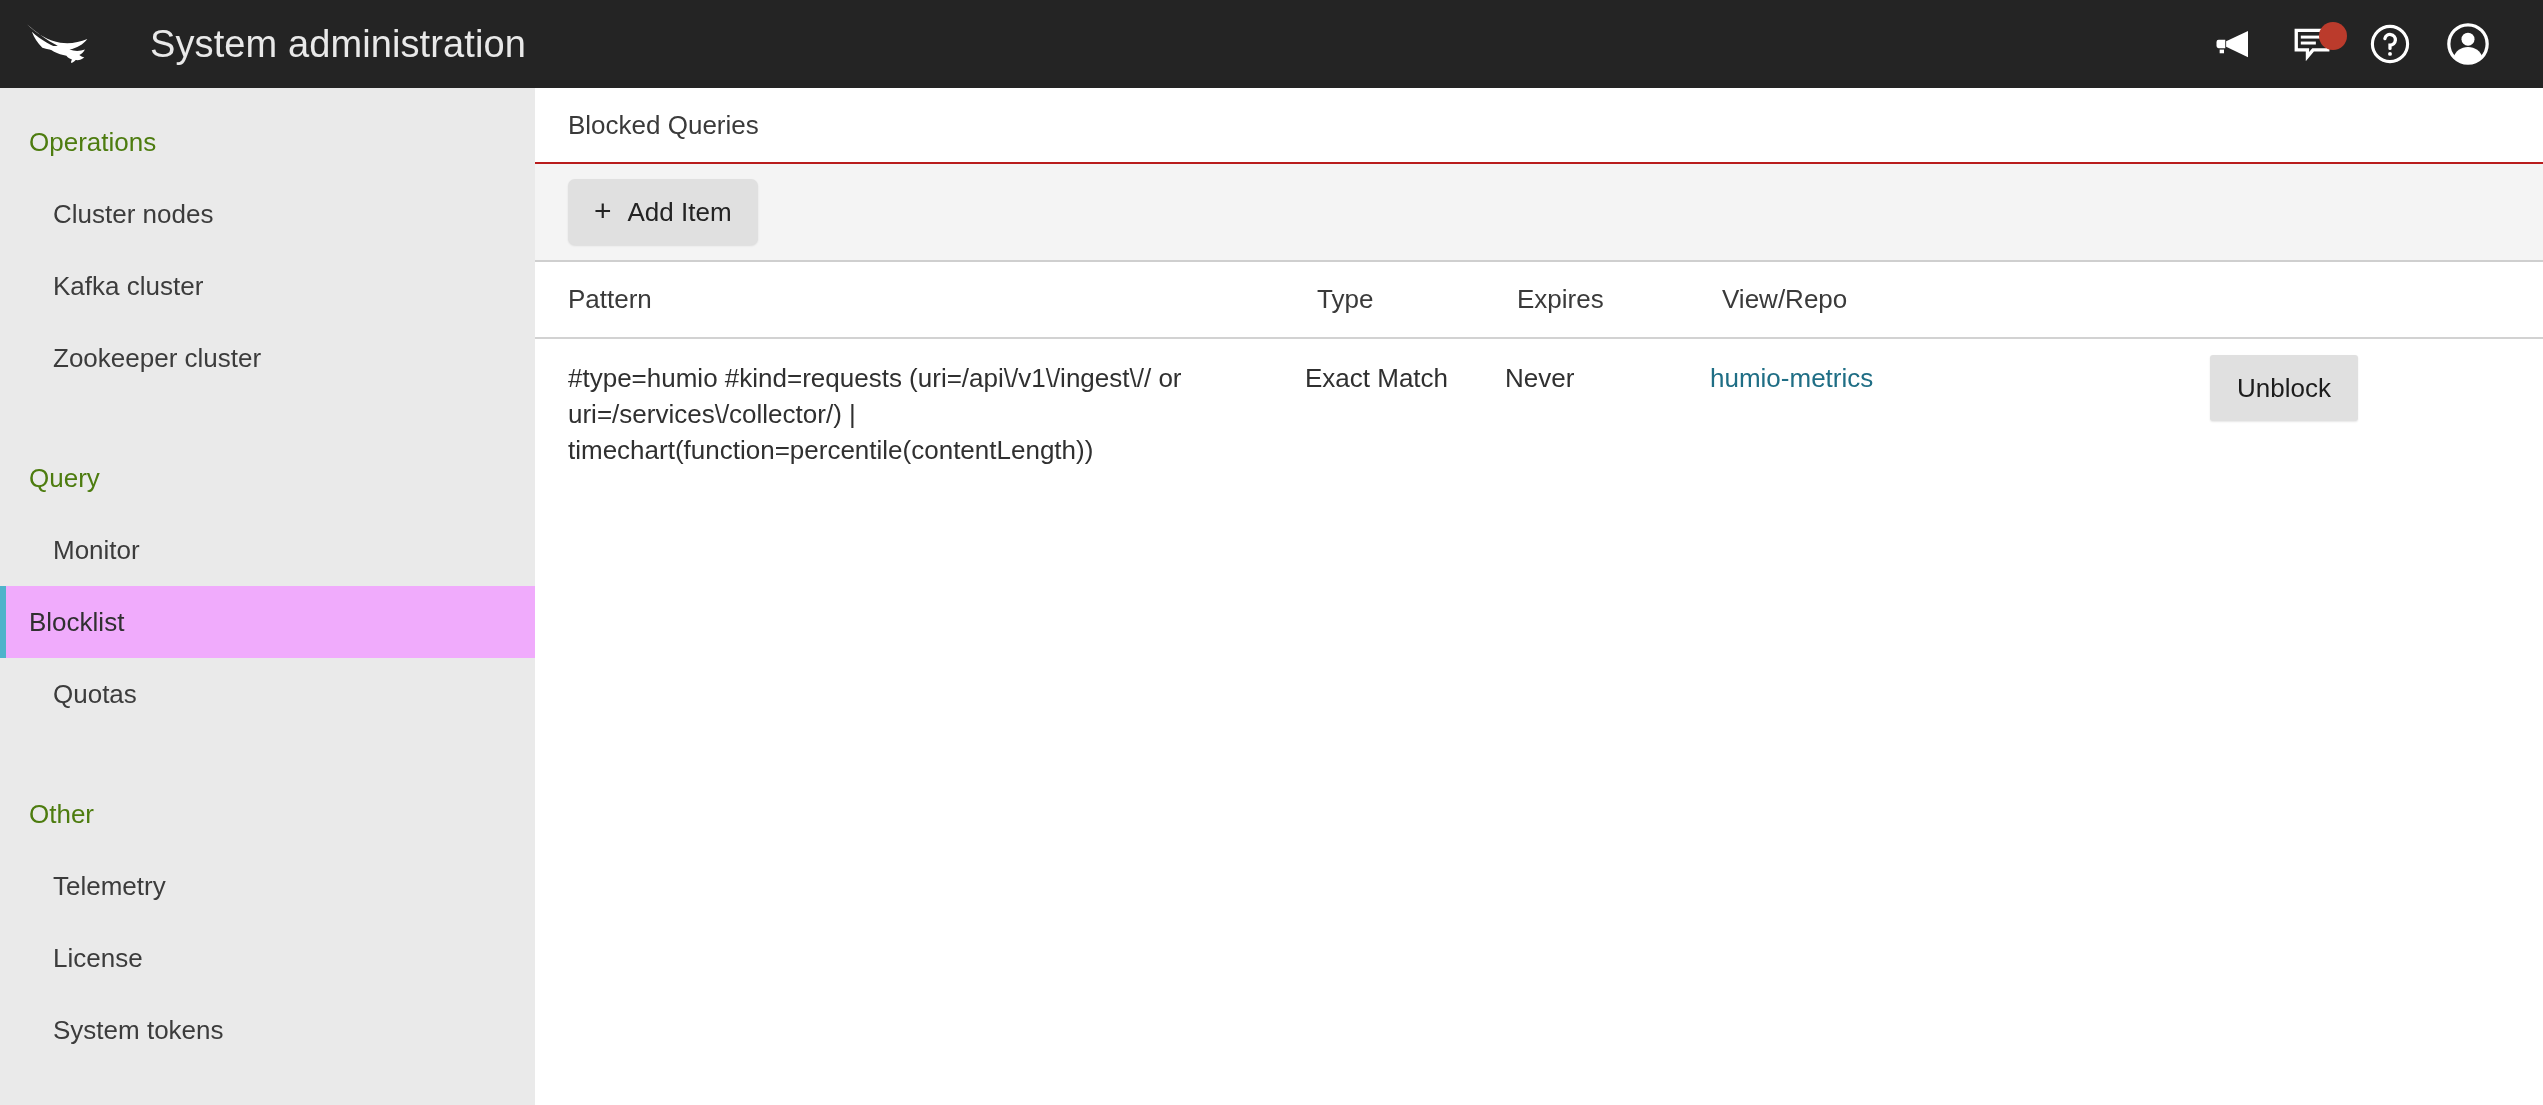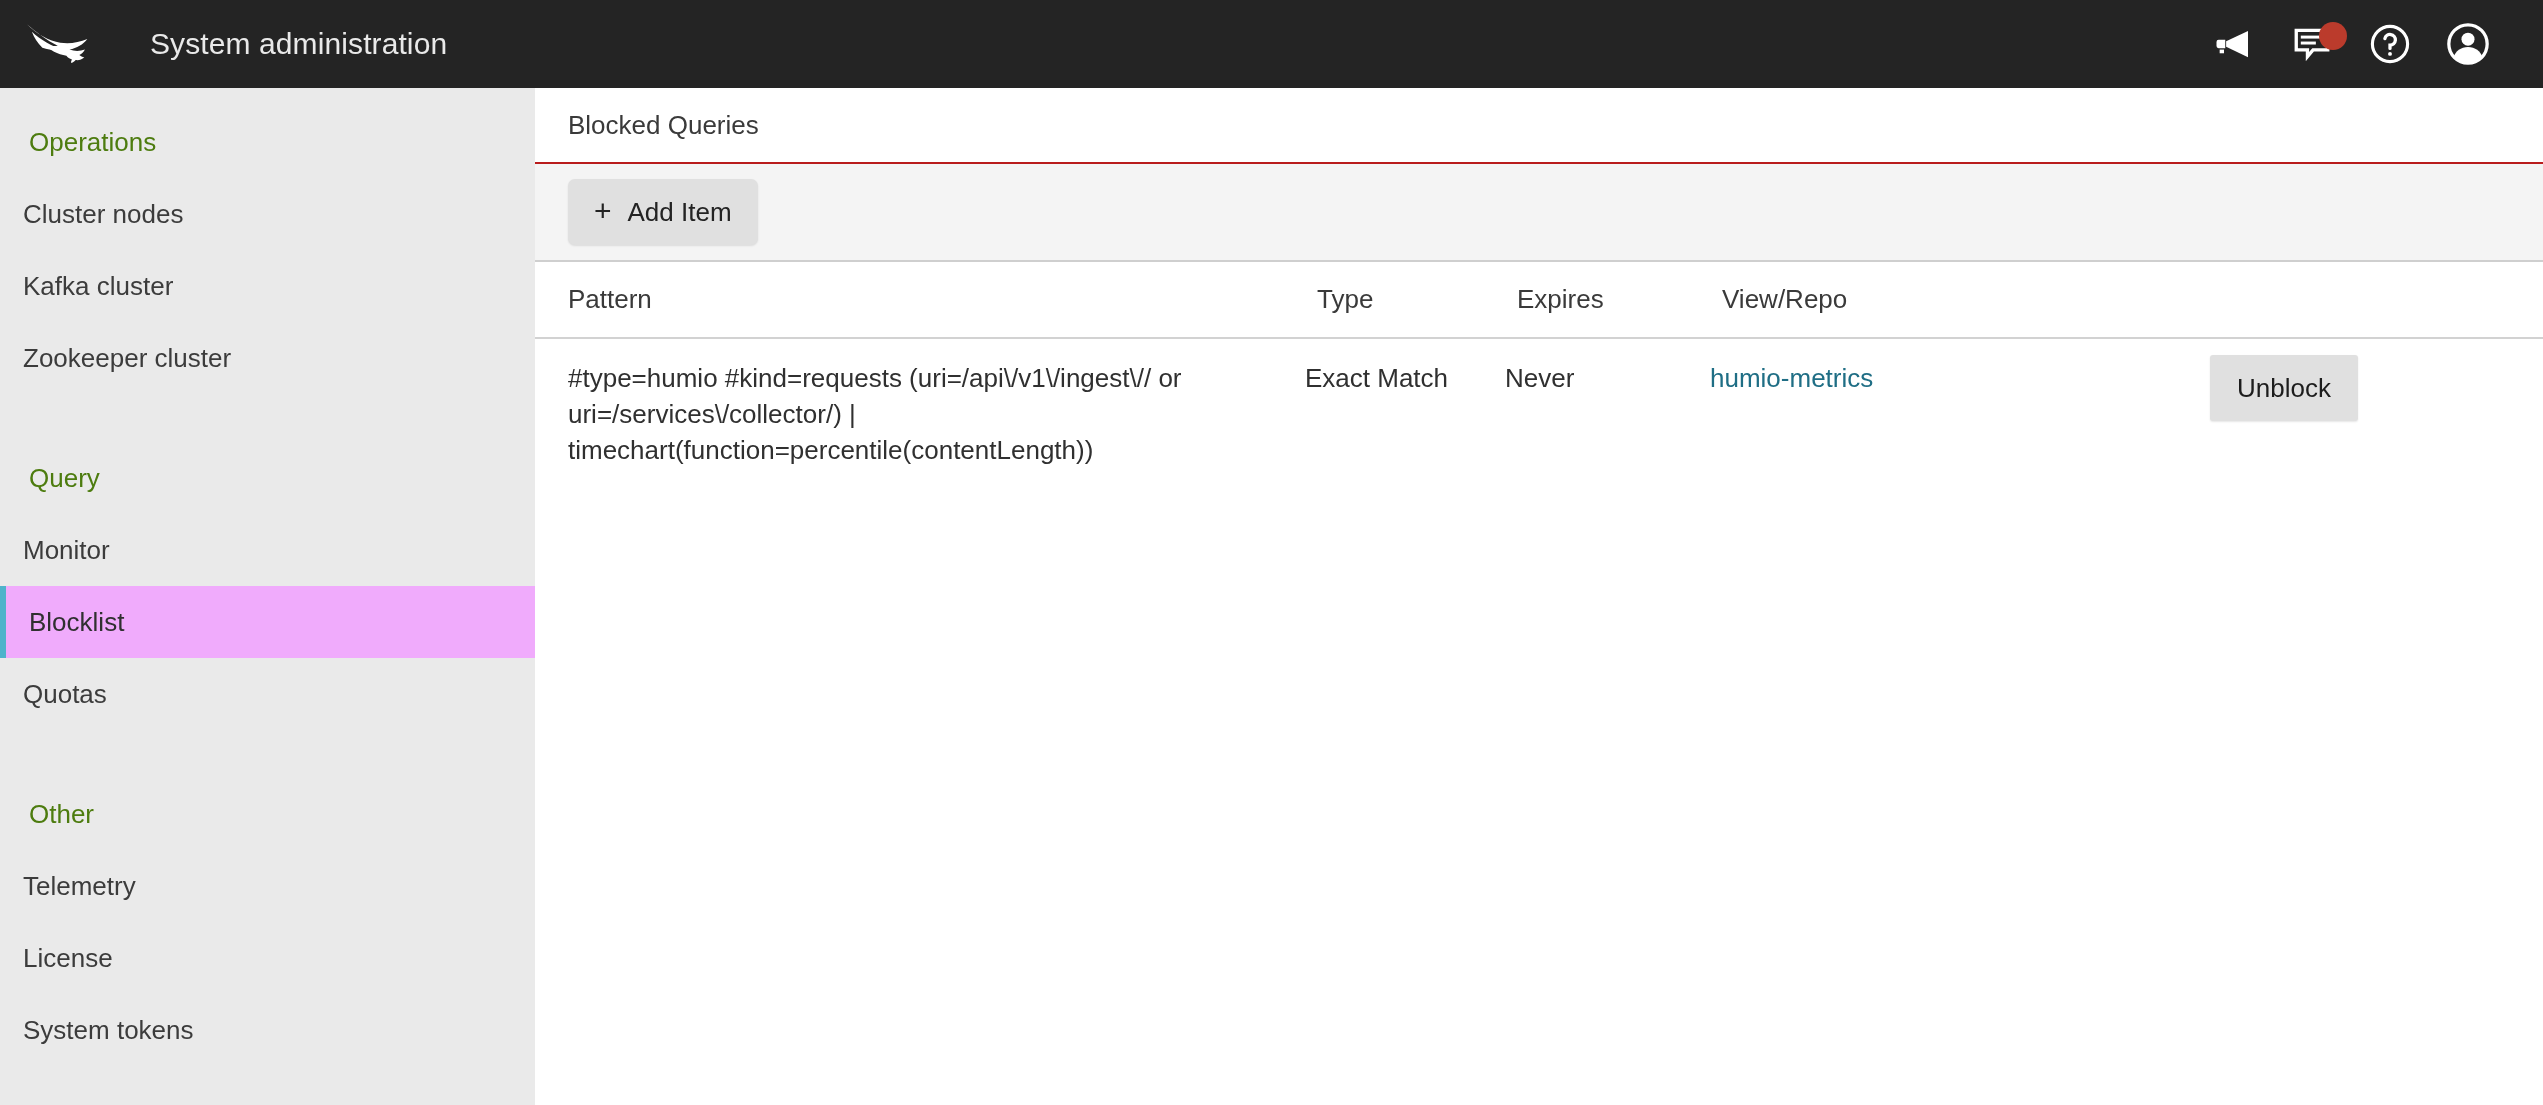--- a/index.html
+++ b/index.html
@@ -28,21 +28,21 @@
     height: 88px;
     display: flex;
     align-items: center;
     justify-content: center;
     flex: none;
   }
   .falcon-logo { width: 74px; height: 50px; display: block; }
 
   .app-title {
     color: #e9e9e9;
-    font-size: 30px;
+    font-size: 38px;
     font-weight: 400;
     letter-spacing: 0.1px;
     margin-left: 32px;
     white-space: nowrap;
   }
 
   .topbar-spacer { flex: 1 1 auto; }
 
   .topbar-icons {
     display: flex;
@@ -88,21 +88,21 @@
     display: flex;
     align-items: center;
   }
   .side-group-title.first { margin-top: 18px; }
   .side-group-title.spaced { margin-top: 48px; }
 
   .side-item {
     height: 72px;
     display: flex;
     align-items: center;
-    padding-left: 17px;
+    padding-left: 47px;
     font-size: 26px;
     color: #3c3c3c;
     cursor: pointer;
     border-left: 6px solid transparent;
     box-sizing: border-box;
   }
   .side-item.active {
     background: #f0abfc;
     border-left: 6px solid #4fb3cb;
     padding-left: 23px;

